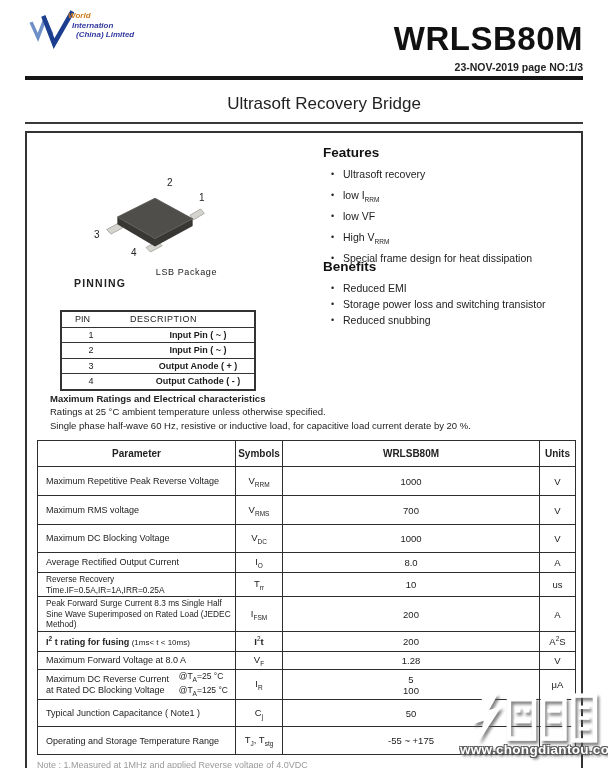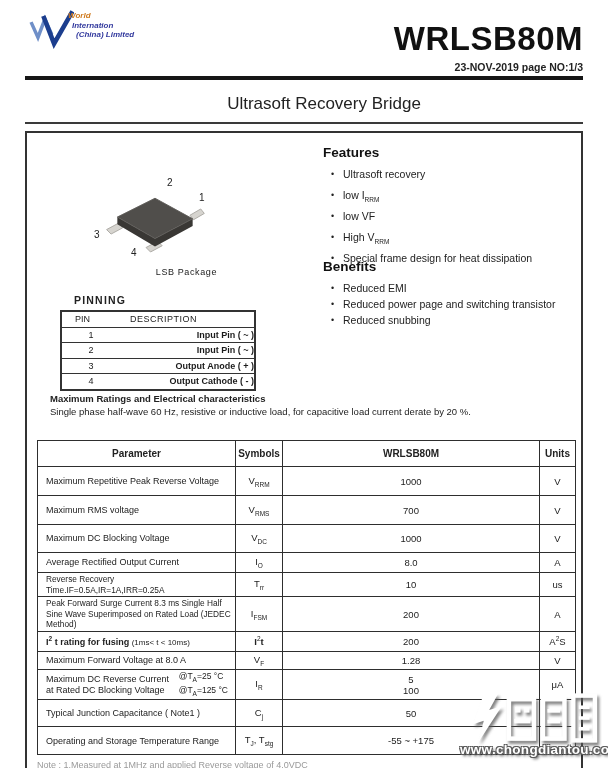--- a/index.html
+++ b/index.html
@@ -26,27 +26,27 @@
   .pkg-figure{position:absolute;left:60px;top:26px;width:160px;height:125px;}
   .pkg-figure svg.chip{position:absolute;left:16px;top:34px;width:104px;height:66px;}
   .pin-lbl{position:absolute;font-size:10px;color:#222;}
   .pin-lbl.p2{left:80px;top:18px;}
   .pin-lbl.p1{left:112px;top:33px;}
   .pin-lbl.p3{left:7px;top:70px;}
   .pin-lbl.p4{left:44px;top:88px;}
   .pkg-caption{position:absolute;left:0;top:108px;width:130px;text-align:right;font-size:9px;letter-spacing:.6px;color:#222;}
 
   
-  .pinning-head{position:absolute;left:47px;top:161px;font-size:10.5px;font-weight:bold;letter-spacing:1.2px;color:#222;}
+  .pinning-head{position:absolute;left:47px;top:144px;font-size:10.5px;font-weight:bold;letter-spacing:1.2px;color:#222;}
   .pin-table{position:absolute;left:33px;top:177px;width:196px;border-collapse:collapse;font-size:9px;border:2px solid #333;}
   .pin-table th,.pin-table td{border-bottom:1.5px solid #333;height:14.5px;padding:0;font-weight:normal;}
   .pin-table .c1h{text-align:left;padding-left:13px;width:45px;}
   .pin-table .c2h{text-align:left;padding-left:10px;letter-spacing:.5px;}
   .pin-table .c1{text-align:center;width:45px;}
-  .pin-table .c2{text-align:right;padding-left:22px;font-weight:bold;}
+  .pin-table .c2{text-align:center;padding-left:22px;font-weight:bold;}
 
   
   .features{position:absolute;left:296px;top:12px;width:252px;}
   .benefits{position:absolute;left:296px;top:126px;width:252px;}
   .sec-head{font-size:13.5px;font-weight:bold;margin:0 0 6px 0;color:#111;}
   ul.plain{list-style:none;margin:7px;padding:0;font-size:10.5px;color:#222;}
   ul.plain li{position:relative;padding-left:13px;line-height:14.5px;margin-bottom:1.5px;}
   ul.plain li::before{content:"•";position:absolute;left:1px;font-size:9px;}
   sub{font-size:6.5px;}
   sup{font-size:6.5px;}
@@ -132,21 +132,21 @@
         <li><span>low VF</span><sub></sub></li>
         <li><span>High V</span><sub>RRM</sub></li>
         <li><span>Special frame design for heat dissipation</span><sub></sub></li>
       </ul>
     </div>
 
     <div class="benefits">
       <h3 class="sec-head">Benefits</h3>
       <ul class="plain">
         <li><span>Reduced EMI</span></li>
-        <li><span>Reduced power page and switching transistor</span></li>
+        <li><span>Storage power loss and switching transistor</span></li>
         <li><span>Reduced snubbing</span></li>
       </ul>
     </div>
 
     <div class="pinning-head">PINNING</div>
     <table class="pin-table">
       <thead>
         <tr>
           <th class="c1h">PIN</th>
           <th class="c2h">DESCRIPTION</th>
@@ -167,20 +167,21 @@
           </tr>
         <tr>
             <td class="c1">4</td>
             <td class="c2">Output Cathode ( - )</td>
           </tr>
       </tbody>
     </table>
 
     <div class="ratings-intro">
       <div class="b">Maximum Ratings and Electrical characteristics</div>
+      <div>Ratings at 25 °C ambient temperature unless otherwise specified.</div>
       <div>Single phase half-wave 60 Hz, resistive or inductive load, for capacitive load current derate by 20 %.</div>
     </div>
 
     <table class="main-table mt">
       <colgroup>
           <col style="width:198px">
           <col style="width:47px">
           <col style="width:257px">
           <col style="width:36px">
         </colgroup>

